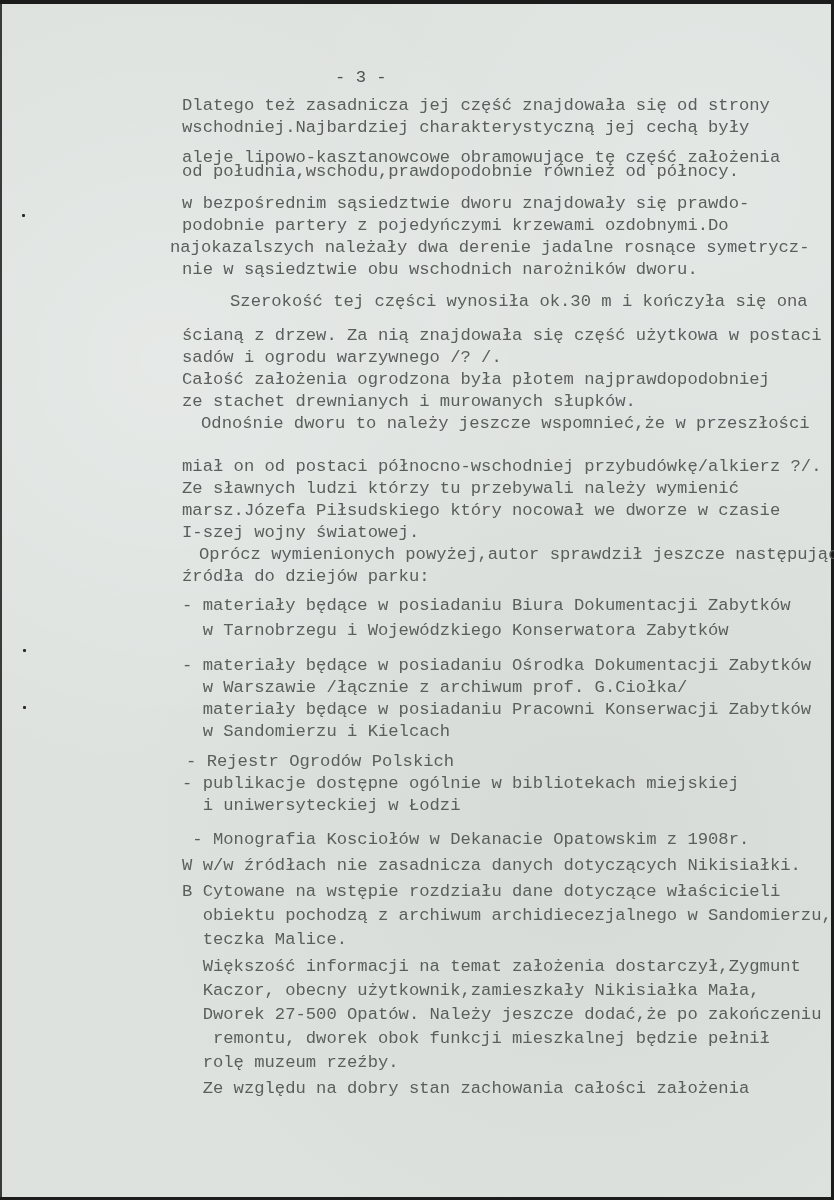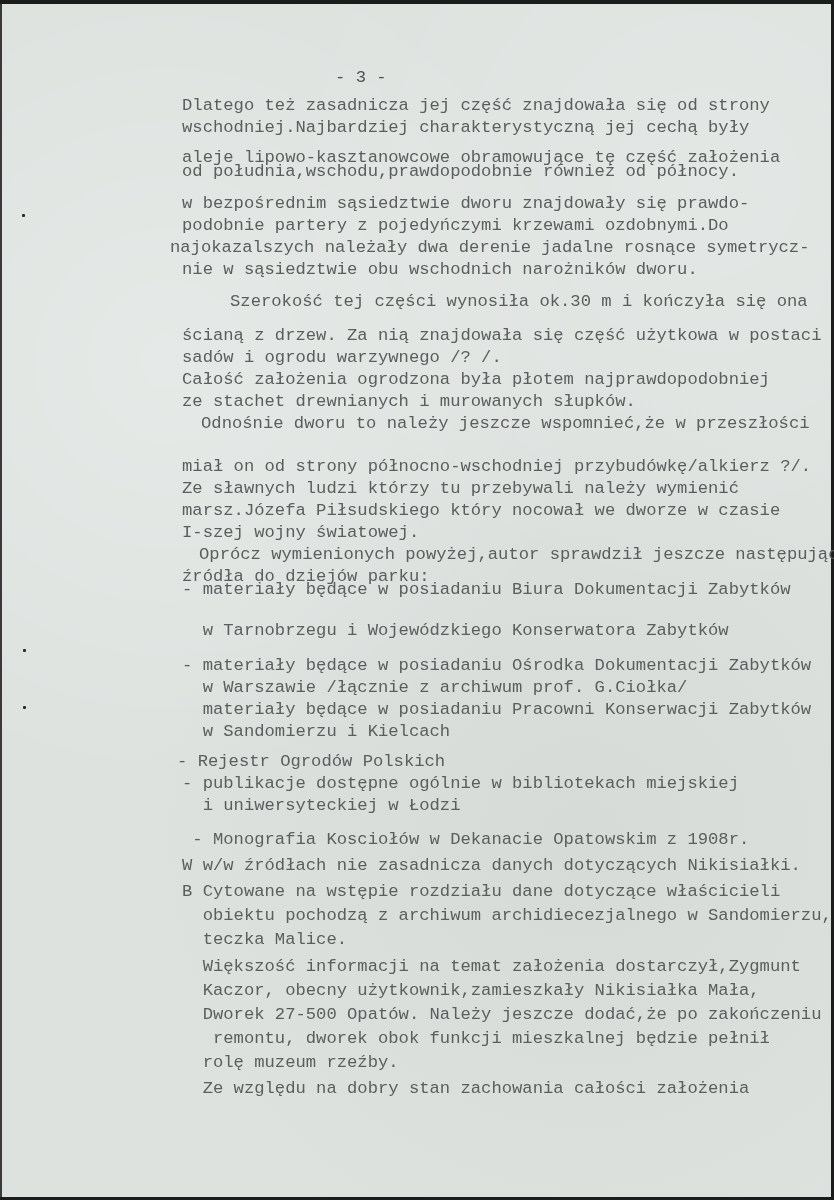--- a/index.html
+++ b/index.html
@@ -49,33 +49,33 @@
       <div class="line" style="left: 180px; top: 190px;">w bezpośrednim sąsiedztwie dworu znajdowały się prawdo-</div>
       <div class="line" style="left: 180px; top: 212px;">podobnie partery z pojedyńczymi krzewami ozdobnymi.Do</div>
       <div class="line" style="left: 168px; top: 234px;">najokazalszych należały dwa derenie jadalne rosnące symetrycz-</div>
       <div class="line" style="left: 180px; top: 256px;">nie w sąsiedztwie obu wschodnich narożników dworu.</div>
       <div class="line" style="left: 180px; top: 288px; margin-left: 48px;">Szerokość tej części wynosiła ok.30 m i kończyła się ona</div>
       <div class="line" style="left: 180px; top: 322px;">ścianą z drzew. Za nią znajdowała się część użytkowa w postaci</div>
       <div class="line" style="left: 180px; top: 344px;">sadów i ogrodu warzywnego /? /.</div>
       <div class="line" style="left: 180px; top: 366px;">Całość założenia ogrodzona była płotem najprawdopodobniej</div>
       <div class="line" style="left: 180px; top: 388px;">ze stachet drewnianych i murowanych słupków.</div>
       <div class="line" style="left: 180px; top: 410px; margin-left: 19px;">Odnośnie dworu to należy jeszcze wspomnieć,że w przeszłości</div>
-      <div class="line" style="left: 180px; top: 453px;">miał on od strony północno-wschodniej przybudówkę/alkierz ?/.</div>
+      <div class="line" style="left: 180px; top: 453px;">miał on od postaci północno-wschodniej przybudówkę/alkierz ?/.</div>
       <div class="line" style="left: 180px; top: 475px;">Ze sławnych ludzi którzy tu przebywali należy wymienić</div>
       <div class="line" style="left: 180px; top: 497px;">marsz.Józefa Piłsudskiego który nocował we dworze w czasie</div>
       <div class="line" style="left: 180px; top: 519px;">I-szej wojny światowej.</div>
       <div class="line" style="left: 180px; top: 541px; margin-left: 17px;">Oprócz wymienionych powyżej,autor sprawdził jeszcze następujące</div>
       <div class="line" style="left: 180px; top: 563px;">źródła do dziejów parku:</div>
-      <div class="line" style="left: 180px; top: 576px;">- materiały będące w posiadaniu Biura Dokumentacji Zabytków</div>
+      <div class="line" style="left: 180px; top: 592px;">- materiały będące w posiadaniu Biura Dokumentacji Zabytków</div>
       <div class="line" style="left: 180px; top: 617px;">  w Tarnobrzegu i Wojewódzkiego Konserwatora Zabytków</div>
       <div class="line" style="left: 180px; top: 652px;">- materiały będące w posiadaniu Ośrodka Dokumentacji Zabytków</div>
       <div class="line" style="left: 180px; top: 674px;">  w Warszawie /łącznie z archiwum prof. G.Ciołka/</div>
       <div class="line" style="left: 180px; top: 696px;">  materiały będące w posiadaniu Pracowni Konserwacji Zabytków</div>
       <div class="line" style="left: 180px; top: 718px;">  w Sandomierzu i Kielcach</div>
-      <div class="line" style="left: 175px; top: 748px;">- Rejestr Ogrodów Polskich</div>
+      <div class="line" style="left: 184px; top: 748px;">- Rejestr Ogrodów Polskich</div>
       <div class="line" style="left: 180px; top: 770px;">- publikacje dostępne ogólnie w bibliotekach miejskiej</div>
       <div class="line" style="left: 180px; top: 792px;">  i uniwersyteckiej w Łodzi</div>
       <div class="line" style="left: 180px; top: 826px;"> - Monografia Kosciołów w Dekanacie Opatowskim z 1908r.</div>
       <div class="line" style="left: 180px; top: 852px;">W w/w źródłach nie zasadnicza danych dotyczących Nikisiałki.</div>
       <div class="line" style="left: 180px; top: 878px;">B Cytowane na wstępie rozdziału dane dotyczące właścicieli</div>
       <div class="line" style="left: 180px; top: 902px;">  obiektu pochodzą z archiwum archidiecezjalnego w Sandomierzu,</div>
       <div class="line" style="left: 180px; top: 926px;">  teczka Malice.</div>
       <div class="line" style="left: 180px; top: 953px;">  Większość informacji na temat założenia dostarczył,Zygmunt</div>
       <div class="line" style="left: 180px; top: 977px;">  Kaczor, obecny użytkownik,zamieszkały Nikisiałka Mała,</div>
       <div class="line" style="left: 180px; top: 1001px;">  Dworek 27-500 Opatów. Należy jeszcze dodać,że po zakończeniu</div>

